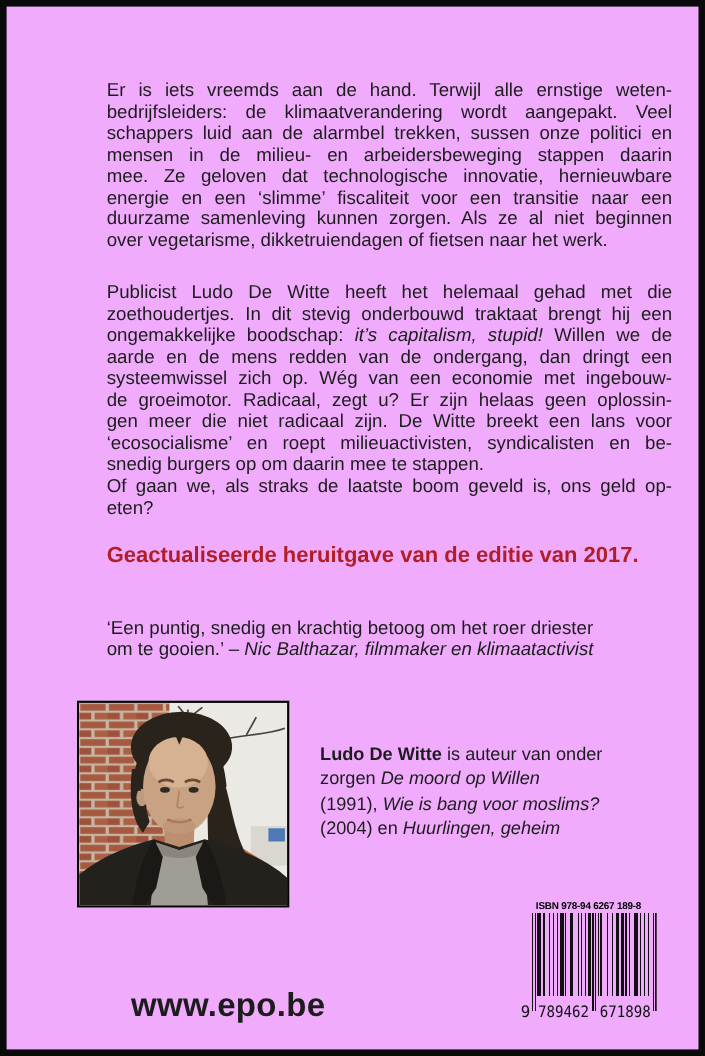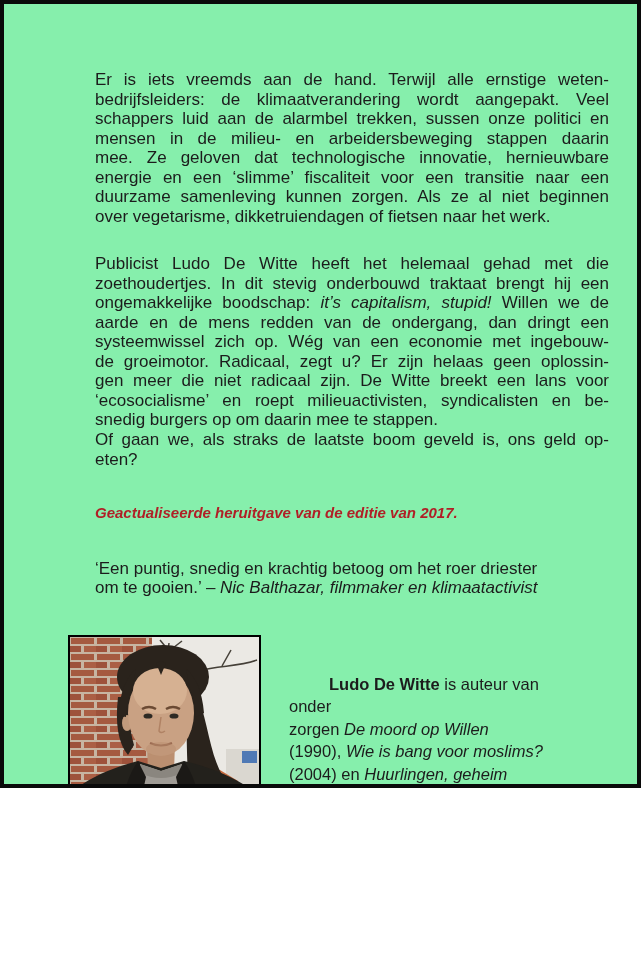--- a/index.html
+++ b/index.html
@@ -1,49 +1,49 @@
 <!DOCTYPE html>
 <html><head>
 <meta charset="utf-8">
 <style>
   html,body{margin:0;padding:0;background:#ffffff;}
   .cover{
     position:relative;
-    width:641px;height:788px;
+    width:641px;height:960px;
     box-sizing:border-box;
-    background:#86efac;
-    border:4px solid #404040;
+    background:#f0abfc;
+    border:6px solid #404040;
     font-family:"Liberation Sans", sans-serif;
     color:#1c1c1c;
     overflow:hidden;
   }
   .abs{position:absolute;}
   .para{left:91px;width:514px;font-size:17px;line-height:19.5px;}
   .just .line{text-align:justify;text-align-last:justify;}
   .just .line:last-child{text-align-last:left;}
   #p1{top:66px;}
   #p2{top:250px;}
   #p3{top:426px;}
-  #highlight{left:91px;top:500px;width:514px;font-size:15px;font-weight:bold;font-style:italic;}
+  #highlight{left:91px;top:488px;width:514px;font-size:20px;font-weight:bold;}
   #quote{left:91px;top:555px;width:514px;font-size:17px;line-height:19px;}
   #quote .line{text-align:left;}
   #bio{left:285px;top:669px;width:292px;font-size:16.5px;line-height:22.4px;}
   #website{left:113px;top:892px;font-size:30px;font-weight:bold;letter-spacing:0.3px;}
   #photo{left:64px;top:631px;width:193px;height:188px;border:2px solid #000;box-sizing:border-box;background:#ebe9e4;}
   #photo svg{display:block;width:100%;height:100%;}
   #barcode{left:467px;top:812px;width:124px;text-align:center;}
   #isbn-label{
     display:block;white-space:nowrap;
     font-family:Liberation Sans, sans-serif;
     font-size:9px;font-weight:bold;letter-spacing:-0.2px;
     margin-bottom:2px;color:#000;
   }
   #ean-svg{display:block;}
   .it{font-style:italic;}
-  .bd{font-weight:bold;margin-left:40px;}
+  .bd{font-weight:bold;}
 </style>
 </head>
 <body>
 
 <div class="cover" style="border-color: rgb(10, 10, 10); color: rgb(28, 28, 28);">
 
   <section id="p1" class="abs para just">
       <div class="line"><span>Er is iets vreemds aan de hand. Terwijl alle ernstige weten-</span></div>
       <div class="line"><span>bedrijfsleiders: de klimaatverandering wordt aangepakt. Veel</span></div>
       <div class="line"><span>schappers luid aan de alarmbel trekken, sussen onze politici en</span></div>
@@ -131,21 +131,21 @@
         <path d="M70,127 L91,134 L112,127 L112,136 Q91,146 70,136 Z" fill="#8a867f"></path>
         <path d="M68,124 L76,140 L70,168 L60,184 L48,184 C52,160 58,138 68,124 Z" fill="#1b1916"></path>
         <path d="M114,124 L106,140 L112,168 L122,184 L134,184 C130,160 124,138 114,124 Z" fill="#1b1916"></path>
       </g>
     </svg>
   </div>
 
   <section id="bio" class="abs">
       <div class="line"><span class="bd">Ludo De Witte</span><span> is auteur van onder</span></div>
       <div class="line"><span>zorgen </span><span class="it">De moord op Willen</span></div>
-      <div class="line"><span>(1990), </span><span class="it">Wie is bang voor moslims?</span></div>
+      <div class="line"><span>(1991), </span><span class="it">Wie is bang voor moslims?</span></div>
       <div class="line"><span>(2004) en </span><span class="it">Huurlingen, geheim</span></div>
     </section>
 
   <div id="website" class="abs">www.epo.be</div>
 
   <div id="barcode" class="abs">
     <span id="isbn-label">ISBN 978-94 6267 189-8</span>
     <svg id="ean-svg" viewBox="-9 0 104 83" width="124" height="99" shape-rendering="crispEdges">
         <rect x="0" y="0" width="1" height="75" fill="#111"></rect>
         <rect x="2" y="0" width="1" height="75" fill="#111"></rect>

